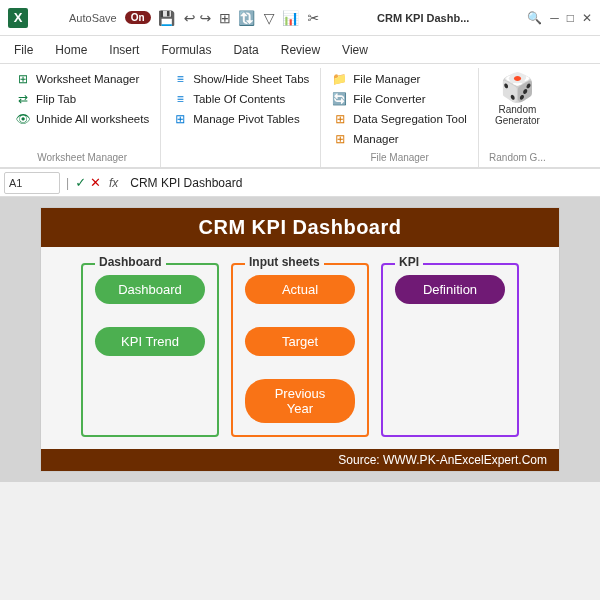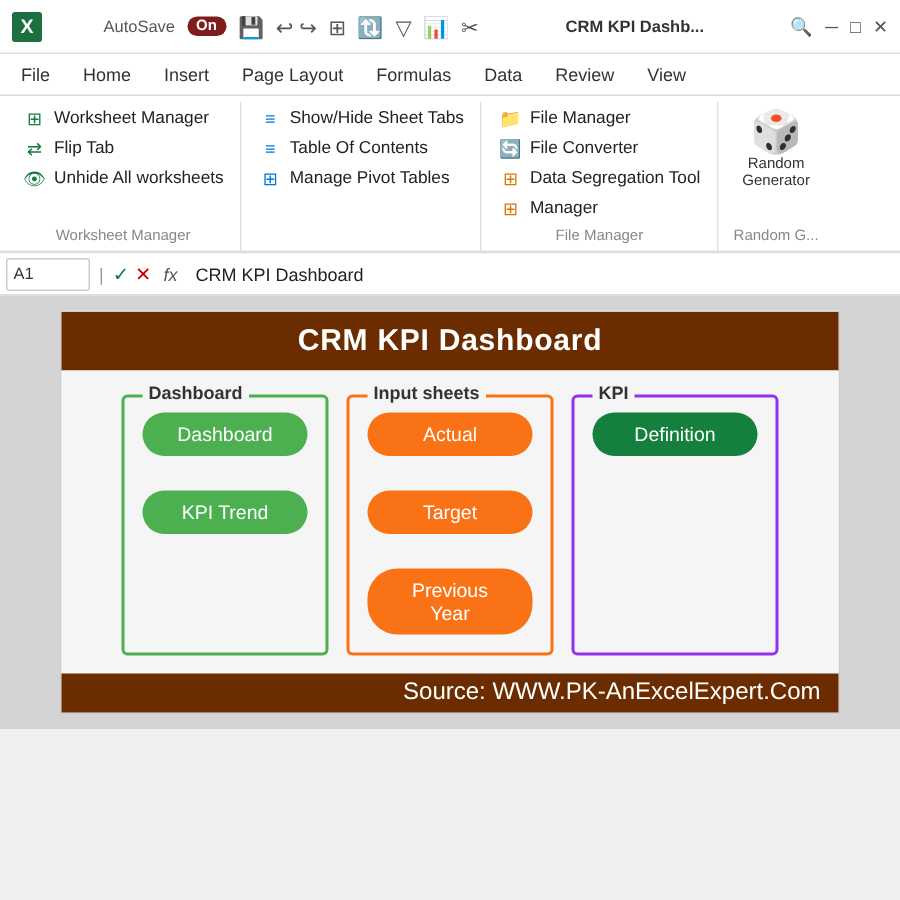--- a/index.html
+++ b/index.html
@@ -174,28 +174,28 @@
       padding: 7px 18px;
       font-size: 13px;
       font-weight: 500;
       color: white;
       cursor: pointer;
       width: 110px;
       text-align: center;
     }
     .btn-green { background: #4caf50; }
     .btn-orange { background: #f97316; }
-    .btn-purple { background: #15803d; }
+    .btn-purple { background: #701a75; }
 
     
     .source-bar {
       background: #6b2c00;
       color: white;
       text-align: right;
-      font-size: 16px;
+      font-size: 12px;
       padding: 4px 12px;
       width: 100%;
       max-width: 520px;
     }
 
     .main-content {
       display: flex;
       flex-direction: column;
       align-items: center;
       background: #d4d4d4;
@@ -220,21 +220,20 @@
     <span>─</span>
     <span>□</span>
     <span>✕</span>
   </div>
 </div>
 
 <div class="ribbon-tabs">
   <div class="ribbon-tab">File</div>
   <div class="ribbon-tab">Home</div>
   <div class="ribbon-tab">Insert</div>
-  <div class="ribbon-tab">Page Layout</div>
   <div class="ribbon-tab">Formulas</div>
   <div class="ribbon-tab">Data</div>
   <div class="ribbon-tab">Review</div>
   <div class="ribbon-tab">View</div>
 </div>
 
 <div class="ribbon-content">
 
   <div class="ribbon-group">
     <div class="ribbon-items">

